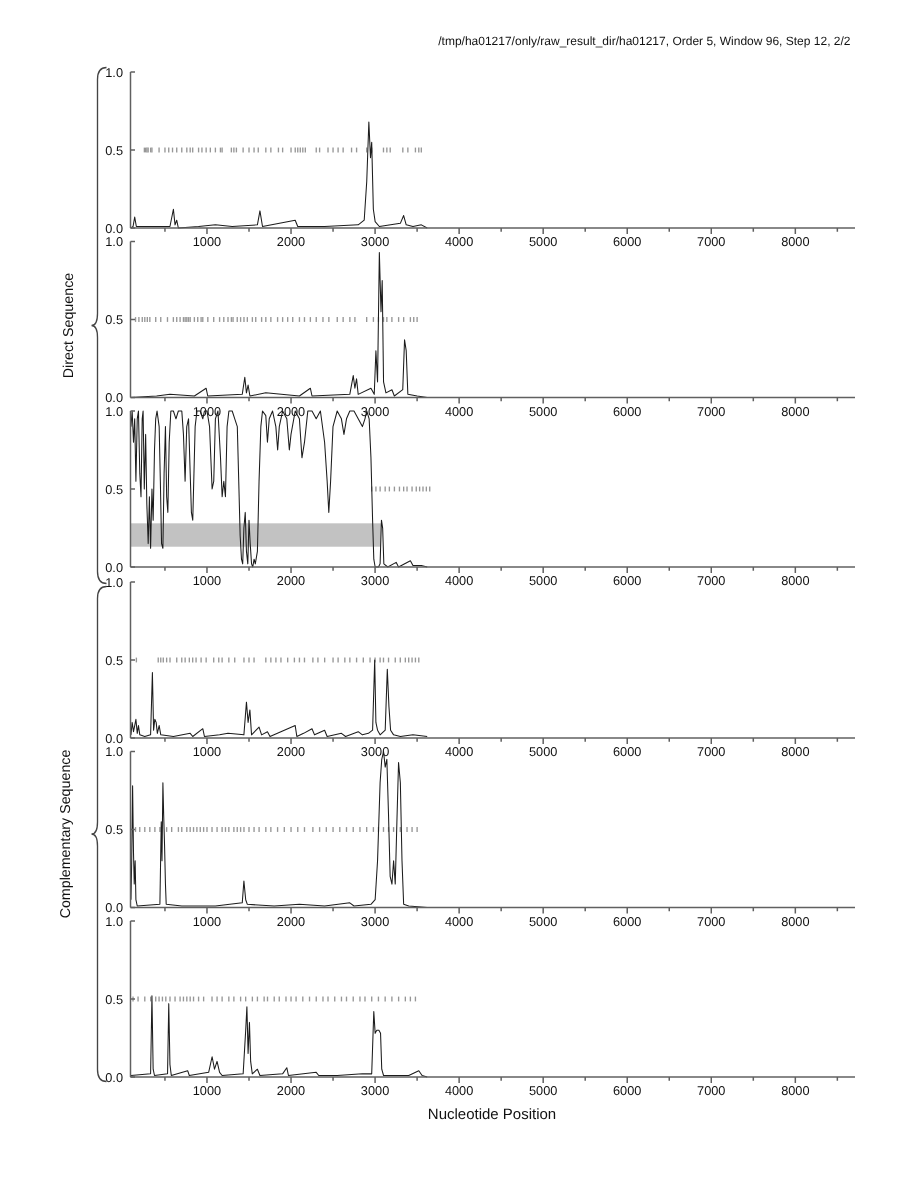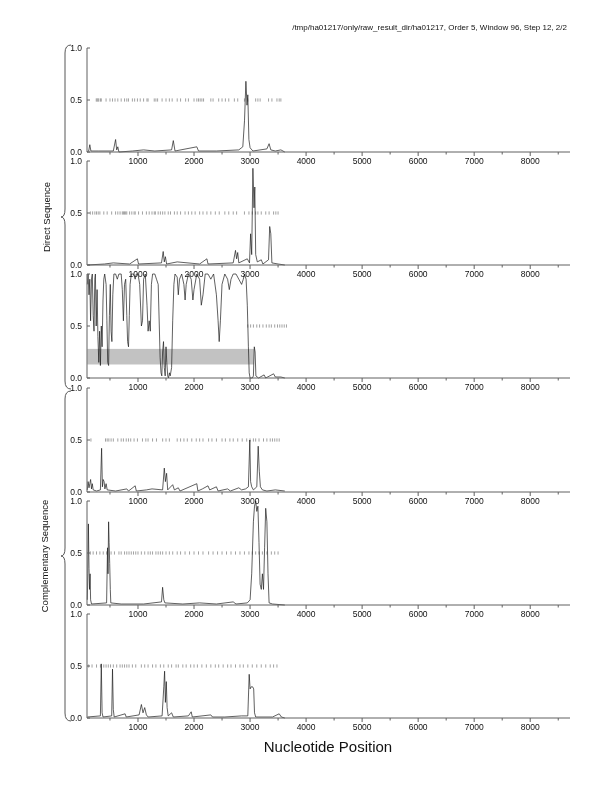--- a/index.html
+++ b/index.html
@@ -1,19 +1,19 @@
 <!DOCTYPE html>
 <html><head>
 <meta charset="utf-8">
 <style>
   html,body{margin:0;padding:0;background:#fff;}
   .page{position:relative;width:612px;height:792px;background:#ffffff;overflow:hidden;
         font-family:"Liberation Sans",sans-serif;color:#111;outline:1px solid #e3e3e3;}
   .title{position:absolute;top:23px;right:45px;font-size:8px;color:#111;white-space:nowrap;}
-  .xlabel{position:absolute;left:328px;top:738px;transform:translateX(-50%);font-size:15px;color:#111;}
+  .xlabel{position:absolute;left:328px;top:738px;transform:translateX(-50%);font-size:10px;color:#111;}
   .vlabel{position:absolute;font-size:9.5px;color:#111;white-space:nowrap;
           transform:translate(-50%,-50%) rotate(-90deg);}
   .panel{position:absolute;left:87px;width:483px;height:104px;}
   .panel svg{overflow:visible;display:block;}
   .brace{position:absolute;left:60px;width:12px;}
   svg text{font-family:"Liberation Sans",sans-serif;}
 </style>
 </head>
 <body>
 

